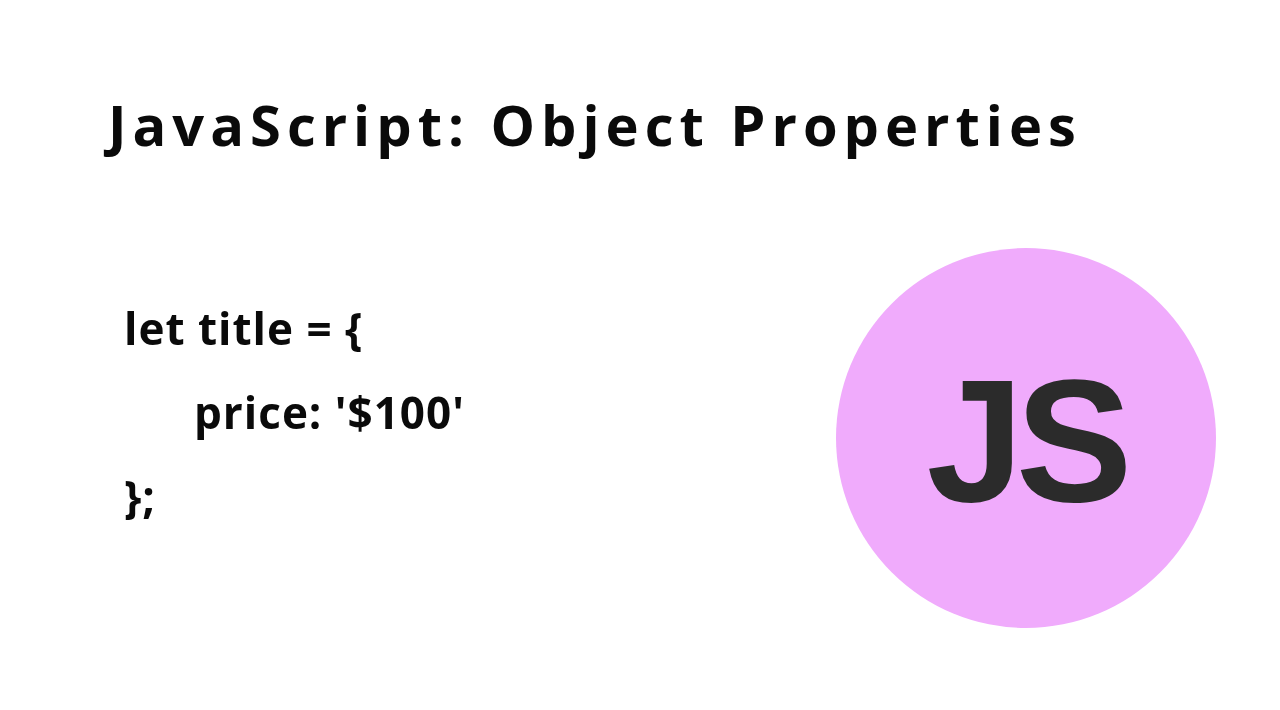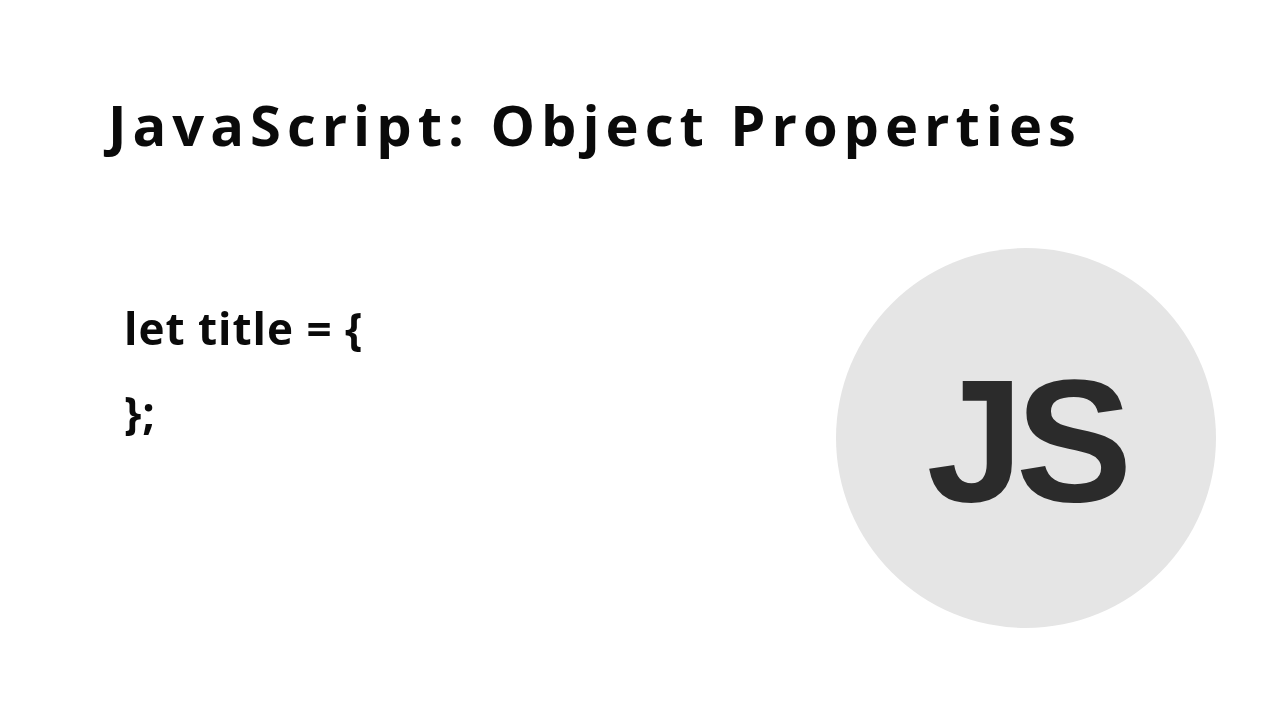--- a/index.html
+++ b/index.html
@@ -39,21 +39,21 @@
     }
     .indent {
       padding-left: 70px;
     }
     .js-logo {
       position: absolute;
       top: 200px;
       right: 80px;
       width: 380px;
       height: 380px;
-      background: #e5e5e5;
+      background: #f0abfc;
       border-radius: 50%;
       display: flex;
       align-items: center;
       justify-content: center;
     }
     .js-text {
       font-size: 175px;
       font-weight: 800;
       color: #2b2b2b;
       letter-spacing: -8px;
@@ -62,18 +62,19 @@
       font-family: Arial, 'Helvetica Neue', sans-serif;
     }
   </style>
 </head>
 <body>
 
 <h1 class="title">JavaScript: Object Properties</h1>
 
 <div class="code-block">
   <div class="code-line">let title = {</div>
+  <div class="code-line indent">price: '$100'</div>
   <div class="code-line">};</div>
 </div>
 
 <div class="js-logo">
   <span class="js-text">JS</span>
 </div>
 
 </body></html>

